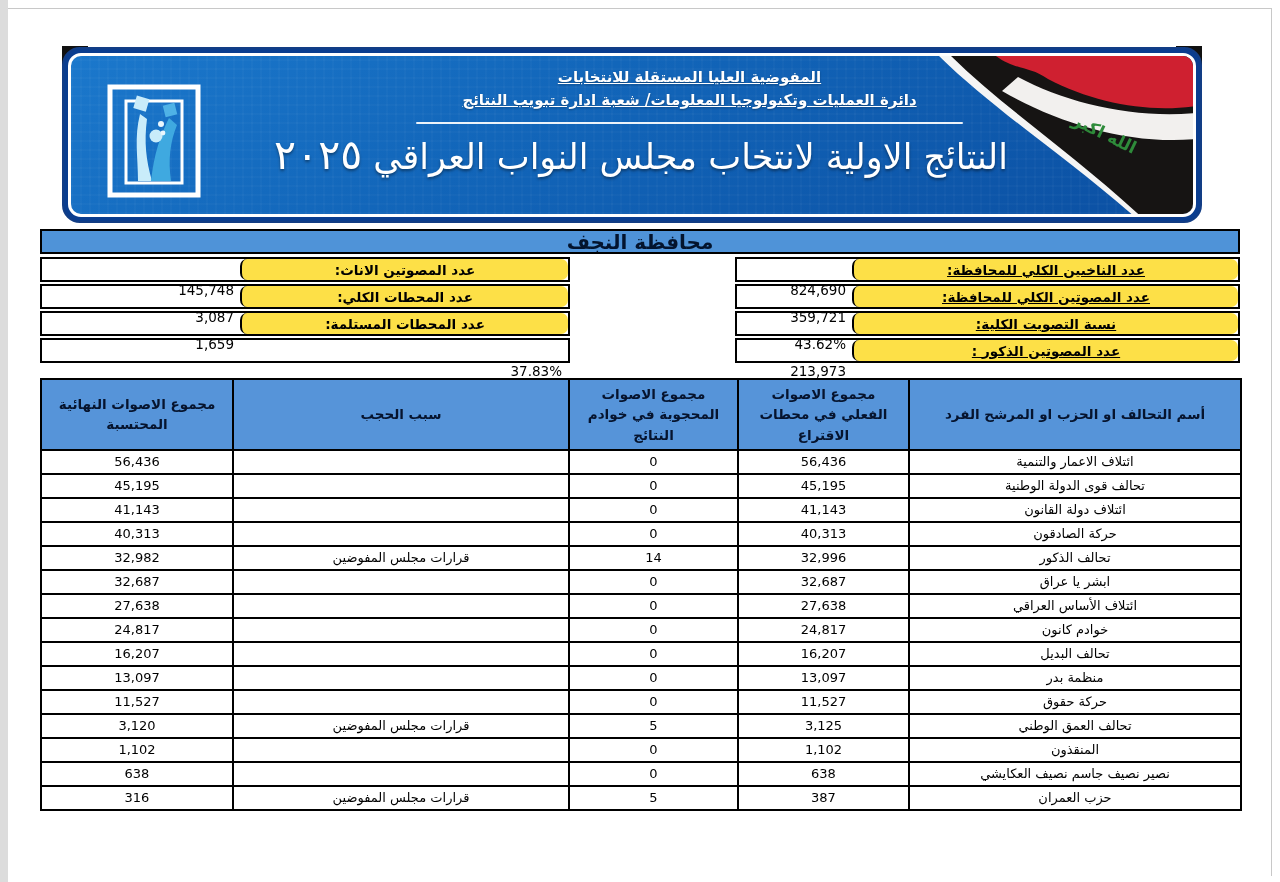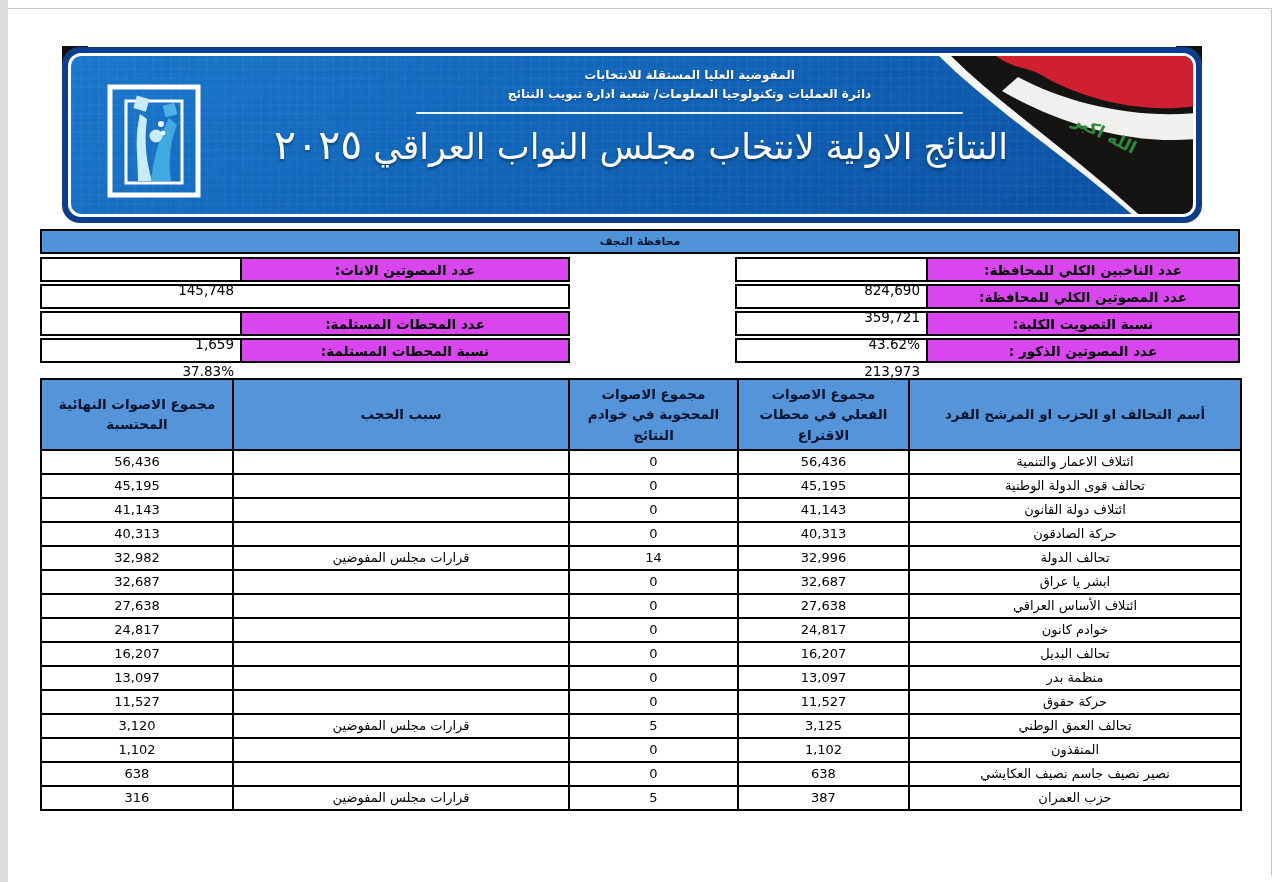--- a/index.html
+++ b/index.html
@@ -32,46 +32,46 @@
     background-image:
       repeating-linear-gradient(0deg,  rgba(255,255,255,.06) 0 2px, transparent 2px 9px),
       repeating-linear-gradient(90deg, rgba(255,255,255,.06) 0 2px, transparent 2px 9px);
   }
   .banner-logo { position:absolute; left:36px; top:28px; width:94px; height:114px; }
   .banner-flag { position:absolute; right:-3px; top:-3px; width:300px; height:172px; }
   .banner-center {
     position:absolute; left:300px; right:185px; top:10px; text-align:center;
     color:#fff; direction:rtl;
   }
-  .org-line { font-size:12px; font-weight:bold; letter-spacing:.3px; line-height:1.55;
-              text-shadow:0 1px 2px rgba(0,0,0,.35); }
+  .org-line { font-size:15px; font-weight:bold; letter-spacing:.3px; line-height:1.55;
+              text-shadow:0 1px 2px rgba(0,0,0,.35);text-decoration:underline; }
   .org-sep  { width:86%; height:2px; background:rgba(255,255,255,.92); margin:9px auto 6px; border-radius:2px; }
   .banner-title { font-size:35px; font-weight:normal; line-height:1.25;
                   text-shadow:0 2px 3px rgba(0,0,0,.4); white-space:nowrap; }
   .banner-title .year { font-size:41px; letter-spacing:2px; }
 
   
   .province-bar {
     position:absolute; left:40px; top:229px; width:1200px; height:25px;
     background:#4f93d8; border:2px solid #000;
     display:flex; align-items:center; justify-content:center;
-    font-size:11px; font-weight:bold; color:#03142e; direction:rtl;
+    font-size:20px; font-weight:bold; color:#03142e; direction:rtl;
   }
 
   
   .summary-group { position:absolute; direction:rtl; }
   .summary-right { left:735px; top:257px; width:505px; }
   .summary-left  { left:40px;  top:257px; width:530px; }
   .summary-row { display:flex; height:25px; margin-bottom:2px; border:2px solid #000; background:#fff; }
   .summary-label {
-    background:#d946ef; border-left:2px solid #000;
+    background:#fde047; border-left:2px solid #000;
     display:flex; align-items:center; justify-content:center;
-    font-size:13.5px; font-weight:bold;
-  }
-  .summary-right .summary-label { width:312px; }
+    font-size:13.5px; font-weight:bold;border-radius:7px;
+  }
+  .summary-right .summary-label { width:386px;text-decoration:underline; }
   .summary-left  .summary-label { width:328px; }
   .summary-value {
     flex:1; display:flex; align-items:center; justify-content:flex-start;
     direction:ltr; font-size:13.5px; padding:0 6px;
   }
   .summary-value span { margin-left:auto;margin-top:40px; }
 
   
   .results-wrap { position:absolute; left:40px; top:378px; width:1200px; }
   table.results { border-collapse:collapse; width:1200px; table-layout:fixed; direction:rtl; }
@@ -163,32 +163,32 @@
       </div>
     </div>
   <div class="summary-group summary-left" id="summary-left">
       <div class="summary-row">
         <div class="summary-label">عدد المصوتين الاناث:</div>
         <div class="summary-value">
           <span>145,748</span>
         </div>
       </div>
       <div class="summary-row">
+        <div class="summary-label">عدد المحطات الكلي:</div>
         <div class="summary-value">
           <span>3,087</span>
         </div>
       </div>
       <div class="summary-row">
         <div class="summary-label">عدد المحطات المستلمة:</div>
         <div class="summary-value">
           <span>1,659</span>
         </div>
       </div>
       <div class="summary-row">
-        <div class="summary-label">نسبة المحطات المستلمة:</div>
         <div class="summary-value">
           <span>37.83%</span>
         </div>
       </div>
     </div>
 
   <div class="results-wrap">
     <table class="results">
       <colgroup>
         <col style="width:332px">
@@ -229,21 +229,21 @@
             <td class="num">41,143</td>
           </tr>
           <tr>
             <td>حركة الصادقون</td>
             <td class="num">40,313</td>
             <td class="num">0</td>
             <td class="reason-cell"></td>
             <td class="num">40,313</td>
           </tr>
           <tr>
-            <td>تحالف الدولة</td>
+            <td>تحالف الذكور</td>
             <td class="num">32,996</td>
             <td class="num">14</td>
             <td class="reason-cell">قرارات مجلس المفوضين</td>
             <td class="num">32,982</td>
           </tr>
           <tr>
             <td>ابشر يا عراق</td>
             <td class="num">32,687</td>
             <td class="num">0</td>
             <td class="reason-cell"></td>

